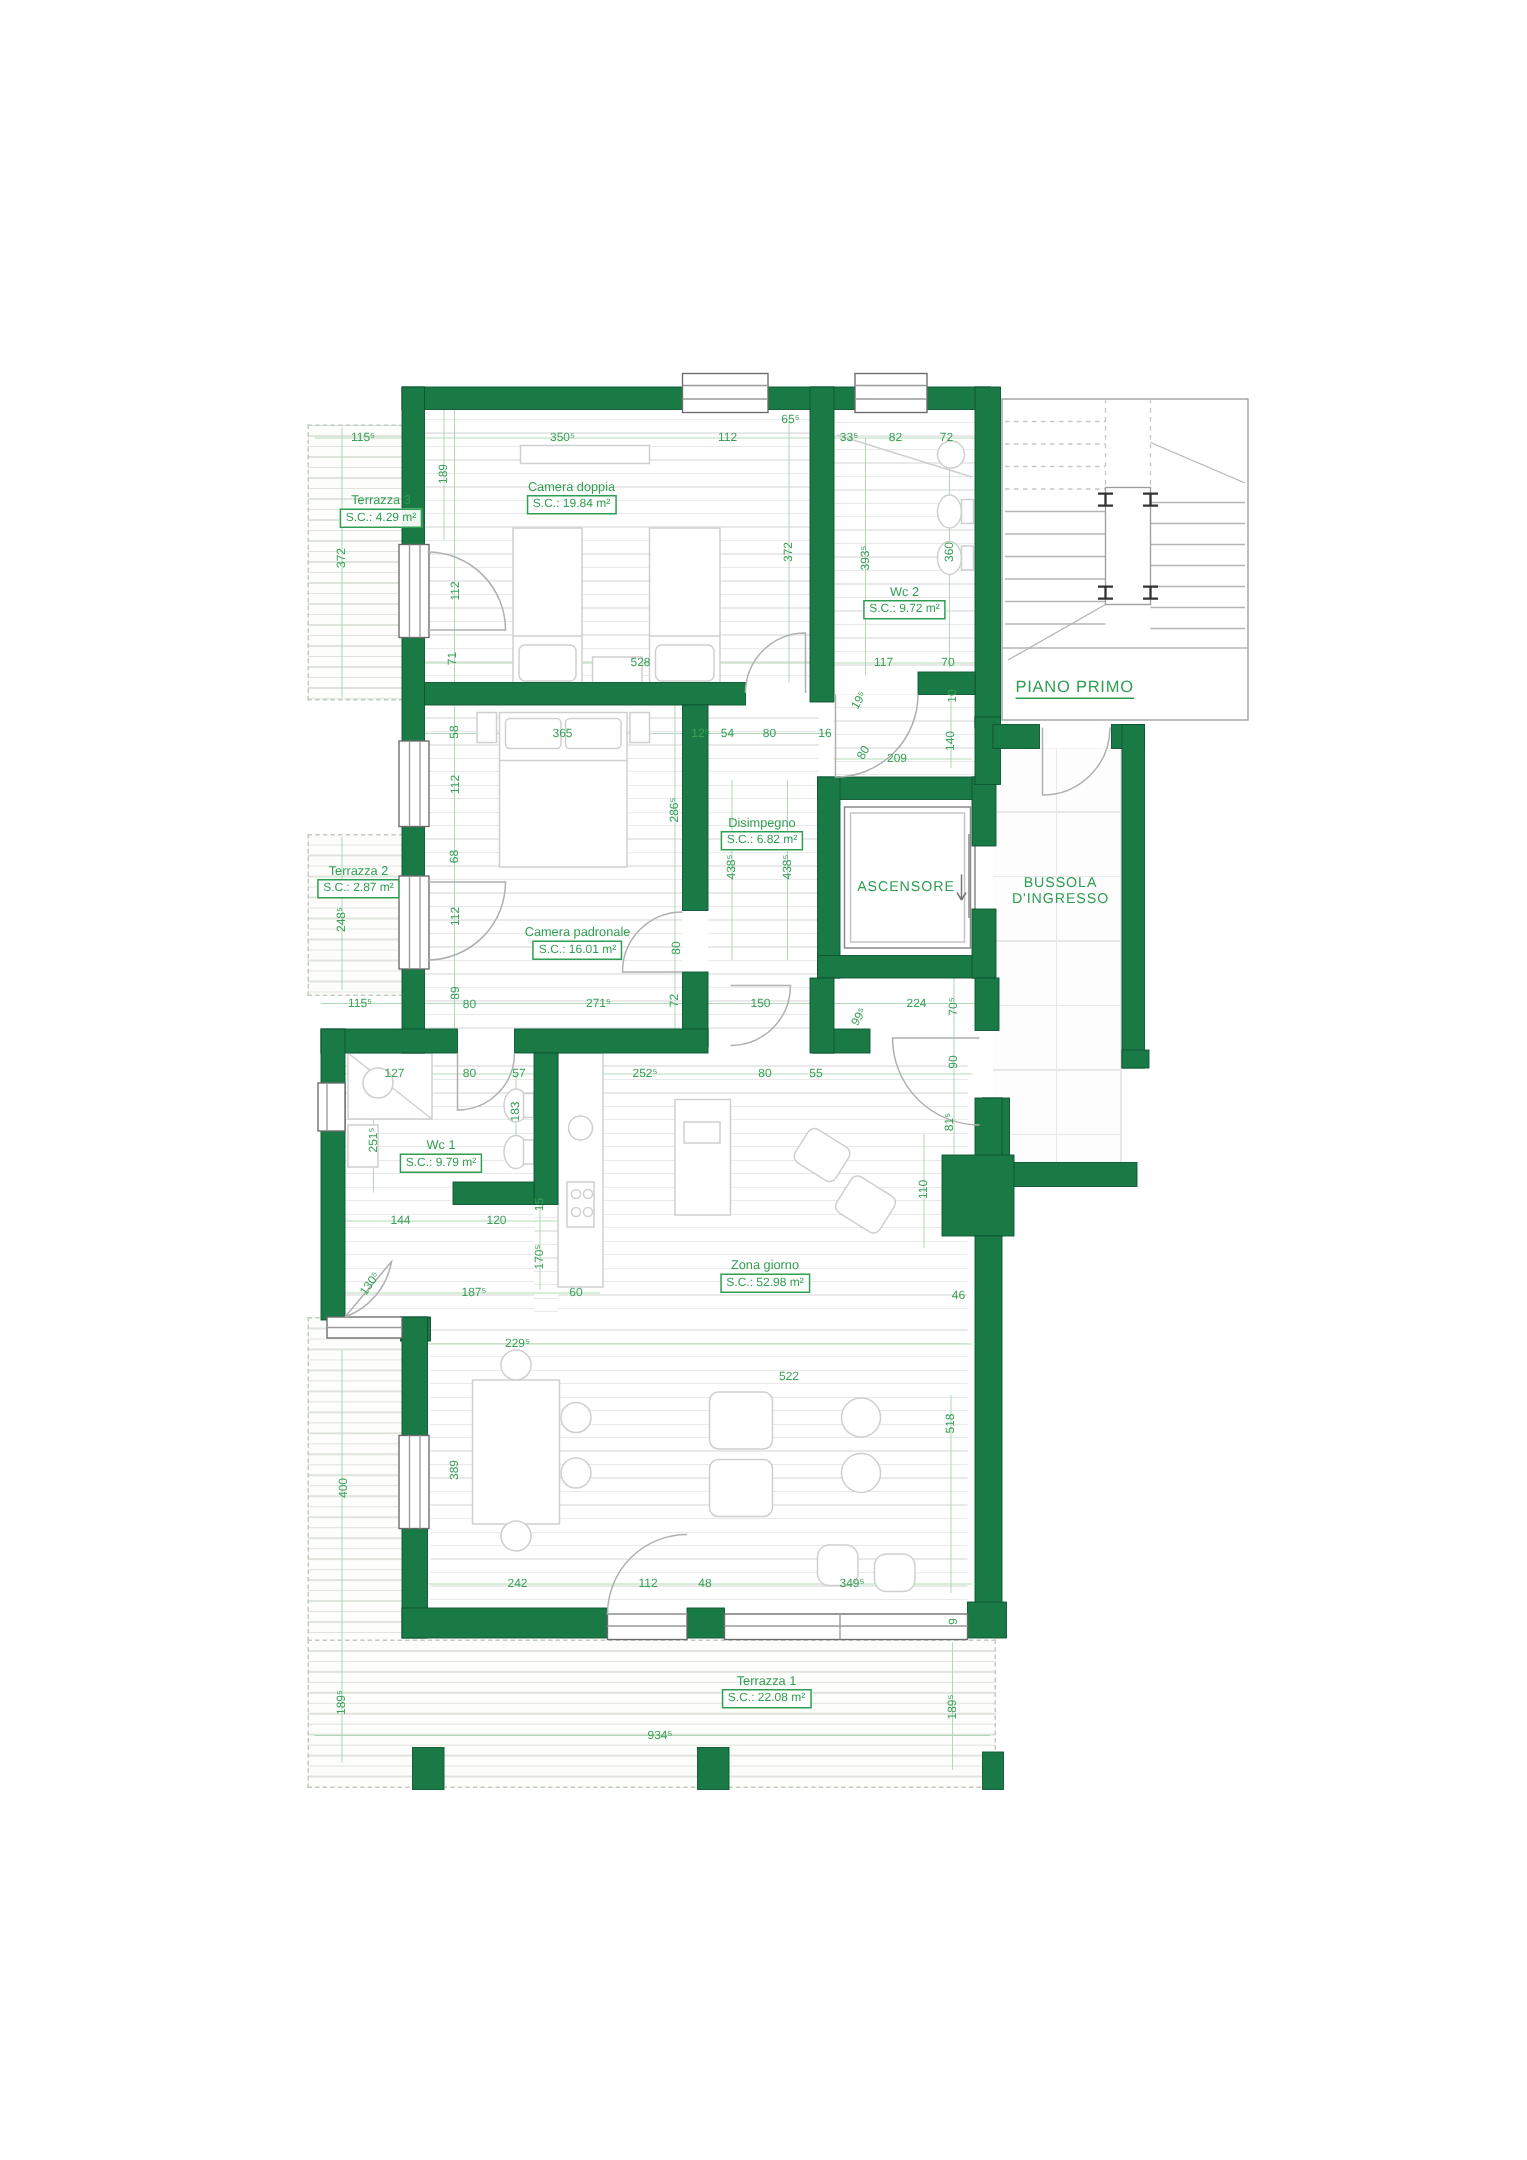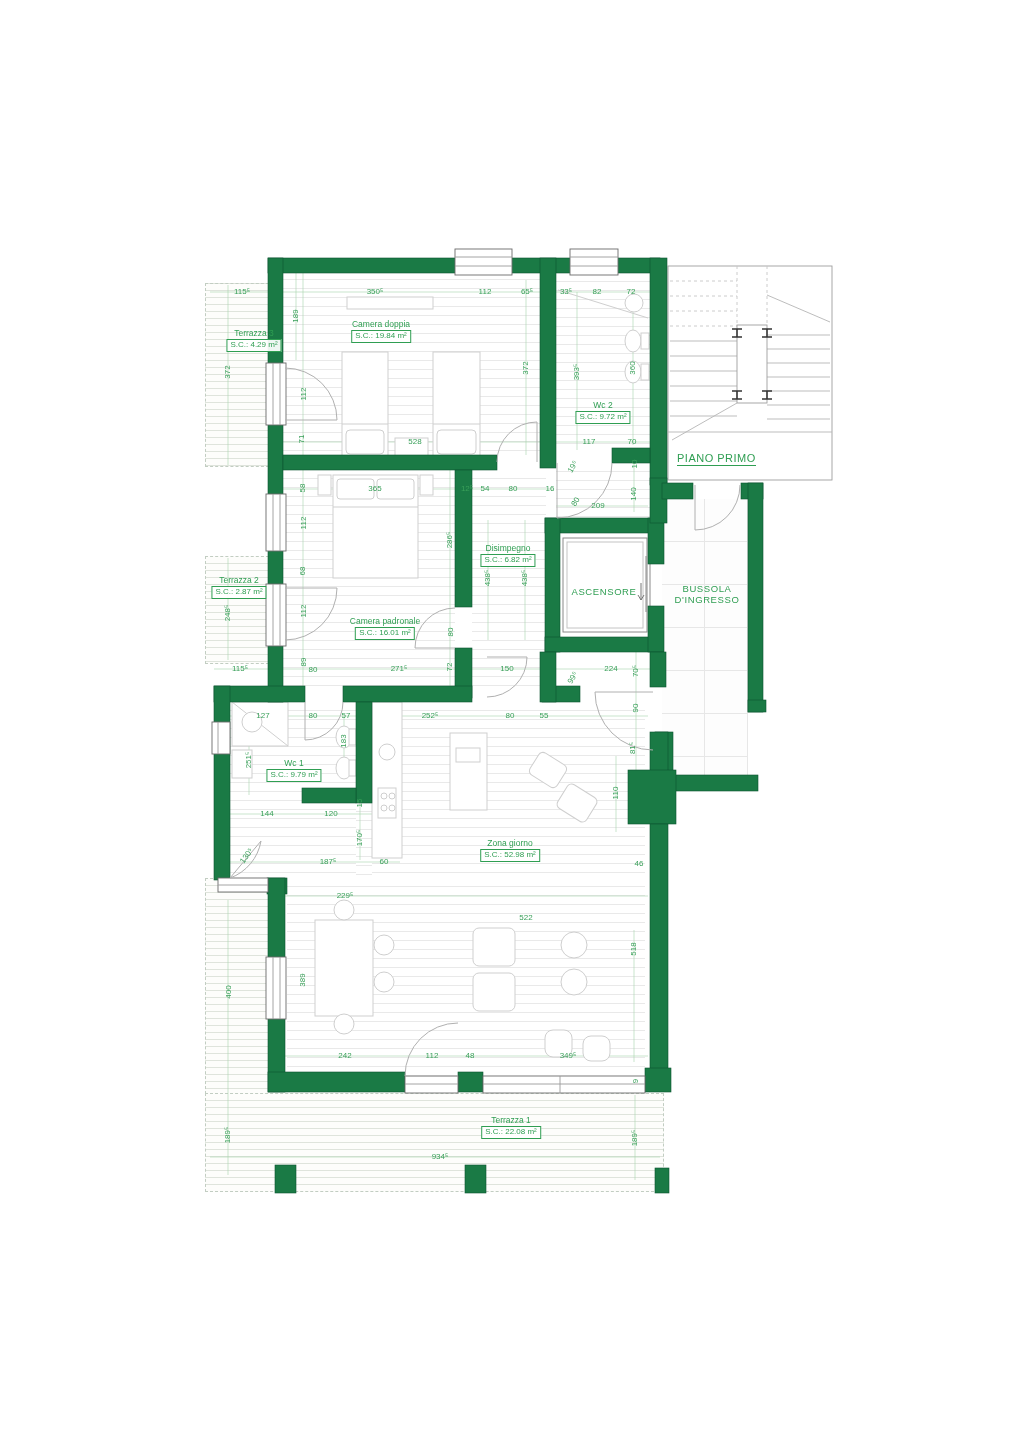--- a/index.html
+++ b/index.html
@@ -318,44 +318,44 @@
     <div class="big-label" style="left:707px;top:583px;">
       <span>BUSSOLA</span><br>
       <span>D'INGRESSO</span>
     </div>
     <div class="piano-label" style="left:677px;top:452px;">
       <span>PIANO PRIMO</span>
     </div>
     <div id="room-labels">
         <div class="room-label" style="left: 237px; top: 328px; margin-left: 17px;"><div>Terrazza 3</div><div class="area-box">S.C.: 4.29 m²</div></div>
         <div class="room-label" style="left: 381px; top: 319px;"><div>Camera doppia</div><div class="area-box">S.C.: 19.84 m²</div></div>
-        <div class="room-label" style="left: 603px; top: 400px;"><div>Wc 2</div><div class="area-box">S.C.: 9.72 m²</div></div>
+        <div class="room-label" style="left: 603px; top: 389px;"><div>Wc 2</div><div class="area-box">S.C.: 9.72 m²</div></div>
         <div class="room-label" style="left: 239px; top: 575px;"><div>Terrazza 2</div><div class="area-box">S.C.: 2.87 m²</div></div>
         <div class="room-label" style="left: 508px; top: 543px;"><div>Disimpegno</div><div class="area-box">S.C.: 6.82 m²</div></div>
         <div class="room-label" style="left: 385px; top: 616px;"><div>Camera padronale</div><div class="area-box">S.C.: 16.01 m²</div></div>
         <div class="room-label" style="left: 294px; top: 758px;"><div>Wc 1</div><div class="area-box">S.C.: 9.79 m²</div></div>
         <div class="room-label" style="left: 510px; top: 838px;"><div>Zona giorno</div><div class="area-box">S.C.: 52.98 m²</div></div>
         <div class="room-label" style="left: 511px; top: 1115px;"><div>Terrazza 1</div><div class="area-box">S.C.: 22.08 m²</div></div>
       </div>
     <div id="dim-layer">
         <div class="dim" style="left: 242px; top: 292px; transform: translate(-50%, -50%) rotate(0deg);">115⁵</div>
         <div class="dim" style="left: 375px; top: 292px; transform: translate(-50%, -50%) rotate(0deg);">350⁵</div>
         <div class="dim" style="left: 485px; top: 292px; transform: translate(-50%, -50%) rotate(0deg);">112</div>
-        <div class="dim" style="left: 527px; top: 292px; transform: translate(-50%, -50%) rotate(0deg);">65⁵</div>
+        <div class="dim" style="left: 527px; top: 280px; transform: translate(-50%, -50%) rotate(0deg);">65⁵</div>
         <div class="dim" style="left: 566px; top: 292px; transform: translate(-50%, -50%) rotate(0deg);">33⁵</div>
         <div class="dim" style="left: 597px; top: 292px; transform: translate(-50%, -50%) rotate(0deg);">82</div>
         <div class="dim" style="left: 631px; top: 292px; transform: translate(-50%, -50%) rotate(0deg);">72</div>
         <div class="dim" style="left: 296px; top: 316px; transform: translate(-50%, -50%) rotate(-90deg);">189</div>
         <div class="dim" style="left: 228px; top: 372px; transform: translate(-50%, -50%) rotate(-90deg);">372</div>
         <div class="dim" style="left: 304px; top: 394px; transform: translate(-50%, -50%) rotate(-90deg);">112</div>
         <div class="dim" style="left: 526px; top: 368px; transform: translate(-50%, -50%) rotate(-90deg);">372</div>
         <div class="dim" style="left: 577px; top: 372px; transform: translate(-50%, -50%) rotate(-90deg);">393⁵</div>
         <div class="dim" style="left: 633px; top: 368px; transform: translate(-50%, -50%) rotate(-90deg);">360</div>
         <div class="dim" style="left: 302px; top: 439px; transform: translate(-50%, -50%) rotate(-90deg);">71</div>
-        <div class="dim" style="left: 415px; top: 442px; transform: translate(-50%, -50%) rotate(0deg);">528</div>
+        <div class="dim" style="left: 415px; top: 442px; transform: translate(-50%, -50%) rotate(0deg); padding-left: 24px;">528</div>
         <div class="dim" style="left: 589px; top: 442px; transform: translate(-50%, -50%) rotate(0deg);">117</div>
         <div class="dim" style="left: 632px; top: 442px; transform: translate(-50%, -50%) rotate(0deg);">70</div>
         <div class="dim" style="left: 573px; top: 467px; transform: translate(-50%, -50%) rotate(-60deg);">19⁵</div>
         <div class="dim" style="left: 635px; top: 464px; transform: translate(-50%, -50%) rotate(-90deg);">10</div>
         <div class="dim" style="left: 303px; top: 488px; transform: translate(-50%, -50%) rotate(-90deg);">58</div>
         <div class="dim" style="left: 375px; top: 489px; transform: translate(-50%, -50%) rotate(0deg);">365</div>
         <div class="dim" style="left: 467px; top: 489px; transform: translate(-50%, -50%) rotate(0deg);">12⁵</div>
         <div class="dim" style="left: 485px; top: 489px; transform: translate(-50%, -50%) rotate(0deg);">54</div>
         <div class="dim" style="left: 513px; top: 489px; transform: translate(-50%, -50%) rotate(0deg);">80</div>
         <div class="dim" style="left: 550px; top: 489px; transform: translate(-50%, -50%) rotate(0deg);">16</div>
@@ -389,21 +389,21 @@
         <div class="dim" style="left: 344px; top: 741px; transform: translate(-50%, -50%) rotate(-90deg);">183</div>
         <div class="dim" style="left: 249px; top: 760px; transform: translate(-50%, -50%) rotate(-90deg);">251⁵</div>
         <div class="dim" style="left: 360px; top: 803px; transform: translate(-50%, -50%) rotate(-90deg);">15</div>
         <div class="dim" style="left: 633px; top: 748px; transform: translate(-50%, -50%) rotate(-90deg);">81⁵</div>
         <div class="dim" style="left: 616px; top: 793px; transform: translate(-50%, -50%) rotate(-90deg);">110</div>
         <div class="dim" style="left: 267px; top: 814px; transform: translate(-50%, -50%) rotate(0deg);">144</div>
         <div class="dim" style="left: 331px; top: 814px; transform: translate(-50%, -50%) rotate(0deg);">120</div>
         <div class="dim" style="left: 360px; top: 838px; transform: translate(-50%, -50%) rotate(-90deg);">170⁵</div>
         <div class="dim" style="left: 639px; top: 864px; transform: translate(-50%, -50%) rotate(0deg);">46</div>
         <div class="dim" style="left: 247px; top: 856px; transform: translate(-50%, -50%) rotate(-55deg);">130⁵</div>
-        <div class="dim" style="left: 328px; top: 862px; transform: translate(-50%, -50%) rotate(0deg);">187⁵</div>
+        <div class="dim" style="left: 316px; top: 862px; transform: translate(-50%, -50%) rotate(0deg);">187⁵</div>
         <div class="dim" style="left: 384px; top: 862px; transform: translate(-50%, -50%) rotate(0deg);">60</div>
         <div class="dim" style="left: 345px; top: 896px; transform: translate(-50%, -50%) rotate(0deg);">229⁵</div>
         <div class="dim" style="left: 526px; top: 896px; transform: translate(-50%, -50%) rotate(0deg); margin-top: 22px;">522</div>
         <div class="dim" style="left: 303px; top: 980px; transform: translate(-50%, -50%) rotate(-90deg);">389</div>
         <div class="dim" style="left: 229px; top: 992px; transform: translate(-50%, -50%) rotate(-90deg);">400</div>
         <div class="dim" style="left: 634px; top: 949px; transform: translate(-50%, -50%) rotate(-90deg);">518</div>
         <div class="dim" style="left: 345px; top: 1056px; transform: translate(-50%, -50%) rotate(0deg);">242</div>
         <div class="dim" style="left: 432px; top: 1056px; transform: translate(-50%, -50%) rotate(0deg);">112</div>
         <div class="dim" style="left: 470px; top: 1056px; transform: translate(-50%, -50%) rotate(0deg);">48</div>
         <div class="dim" style="left: 568px; top: 1056px; transform: translate(-50%, -50%) rotate(0deg);">349⁵</div>

